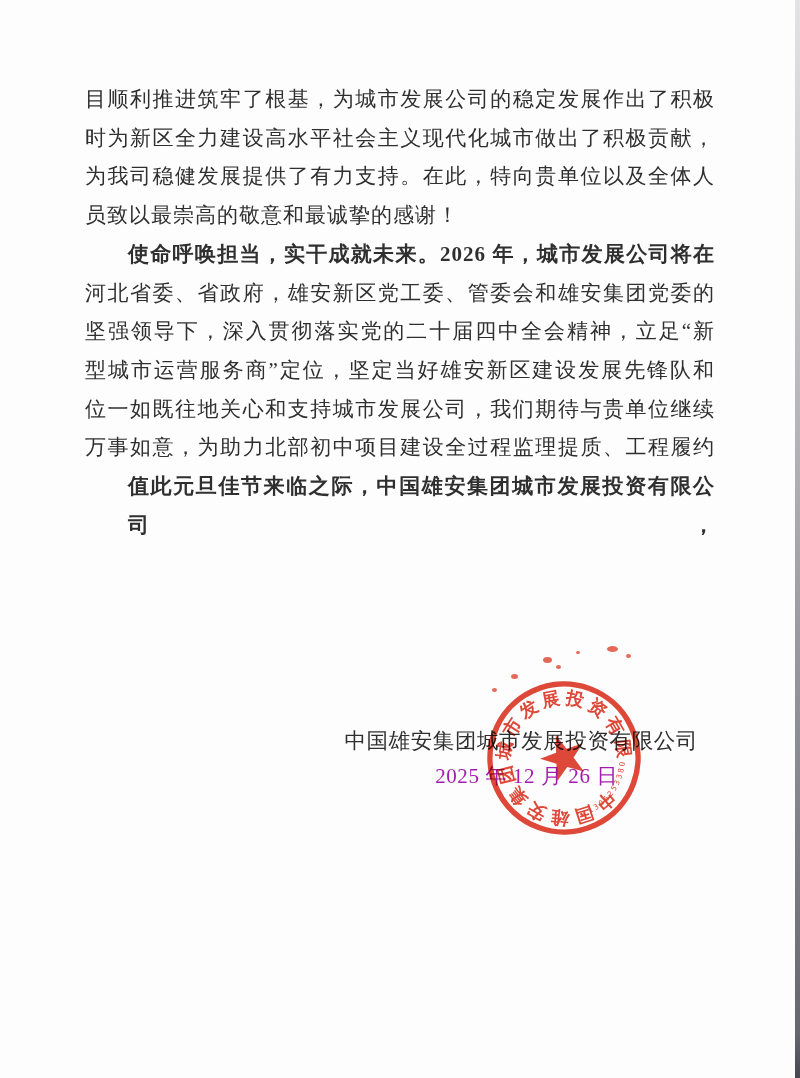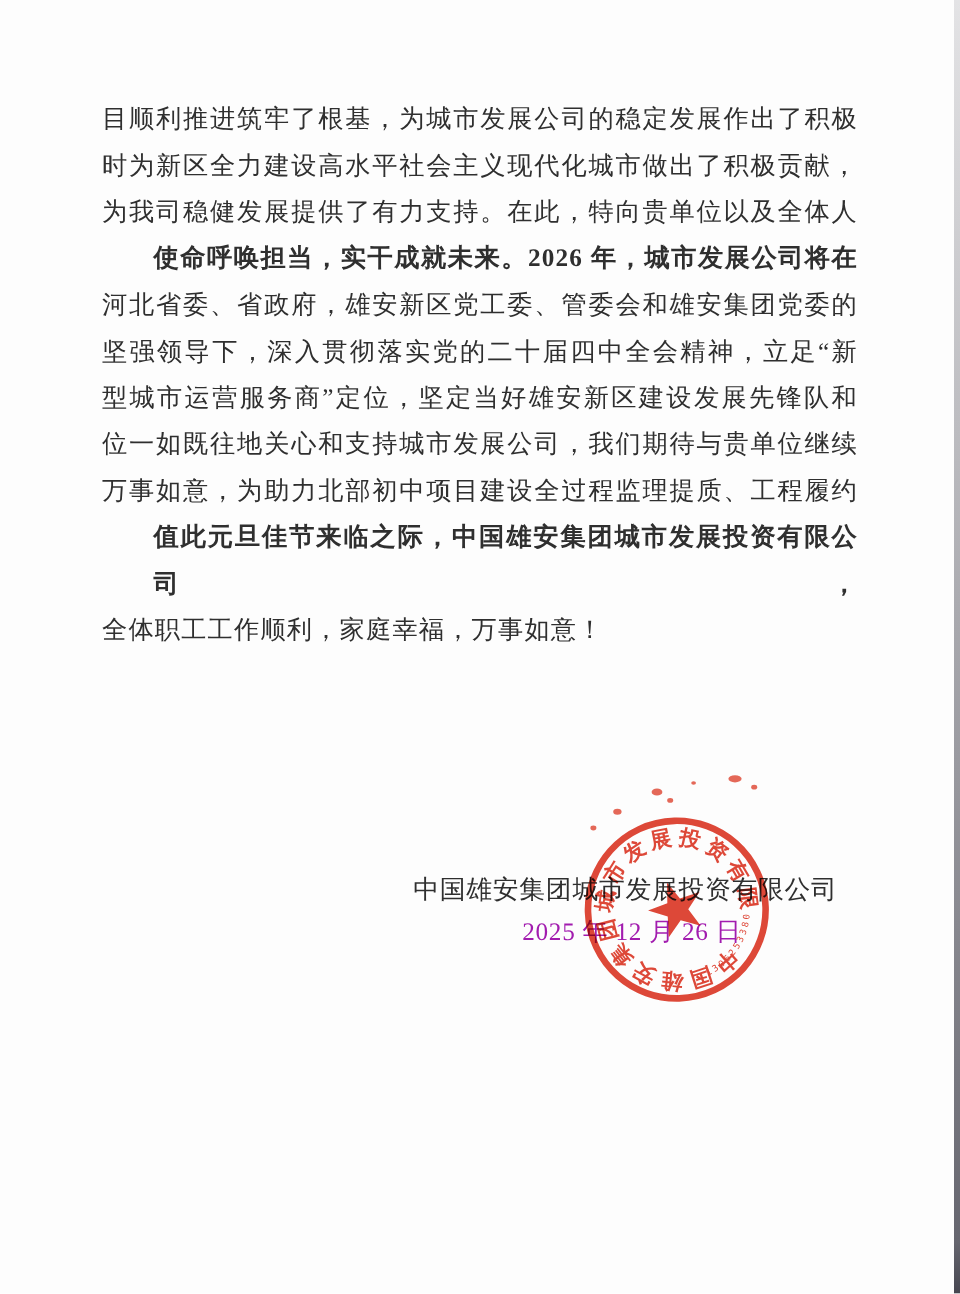--- a/index.html
+++ b/index.html
@@ -51,28 +51,28 @@
     filter:blur(.4px);opacity:.8;mix-blend-mode:multiply;
   }
 </style>
 </head>
 <body>
 
 <div class="letter-body">
     <div class="text-line fill">目顺利推进筑牢了根基，为城市发展公司的稳定发展作出了积极</div>
     <div class="text-line fill">时为新区全力建设高水平社会主义现代化城市做出了积极贡献，</div>
     <div class="text-line fill">为我司稳健发展提供了有力支持。在此，特向贵单位以及全体人</div>
+    <div class="text-line">员致以最崇高的敬意和最诚挚的感谢！</div>
     <div class="text-line fill indent">使命呼唤担当，实干成就未来。2026 年，城市发展公司将在</div>
     <div class="text-line fill">河北省委、省政府，雄安新区党工委、管委会和雄安集团党委的</div>
     <div class="text-line fill">坚强领导下，深入贯彻落实党的二十届四中全会精神，立足“新</div>
     <div class="text-line fill">型城市运营服务商”定位，坚定当好雄安新区建设发展先锋队和</div>
     <div class="text-line fill">位一如既往地关心和支持城市发展公司，我们期待与贵单位继续</div>
     <div class="text-line fill">万事如意，为助力北部初中项目建设全过程监理提质、工程履约</div>
     <div class="text-line fill indent">值此元旦佳节来临之际，中国雄安集团城市发展投资有限公司，</div>
-    <div class="text-line">全体职工工作顺利，家庭幸福，万事如意！</div>
   </div>
 
 <div class="sig-company">中国雄安集团城市发展投资有限公司</div>
 <div class="sig-date">2025 年 12 月 26 日</div>
 
 <div class="seal-wrap">
   <svg width="190" height="190" viewBox="-95 -95 190 190">
     <g transform="rotate(-70)">
       <circle r="74" fill="none" stroke="#dd3827" stroke-width="5.5"></circle>
       <path id="sealTextArc" fill="none" d="M -15.8 51.6 A 54 54 0 1 1 15.8 51.6"></path>

